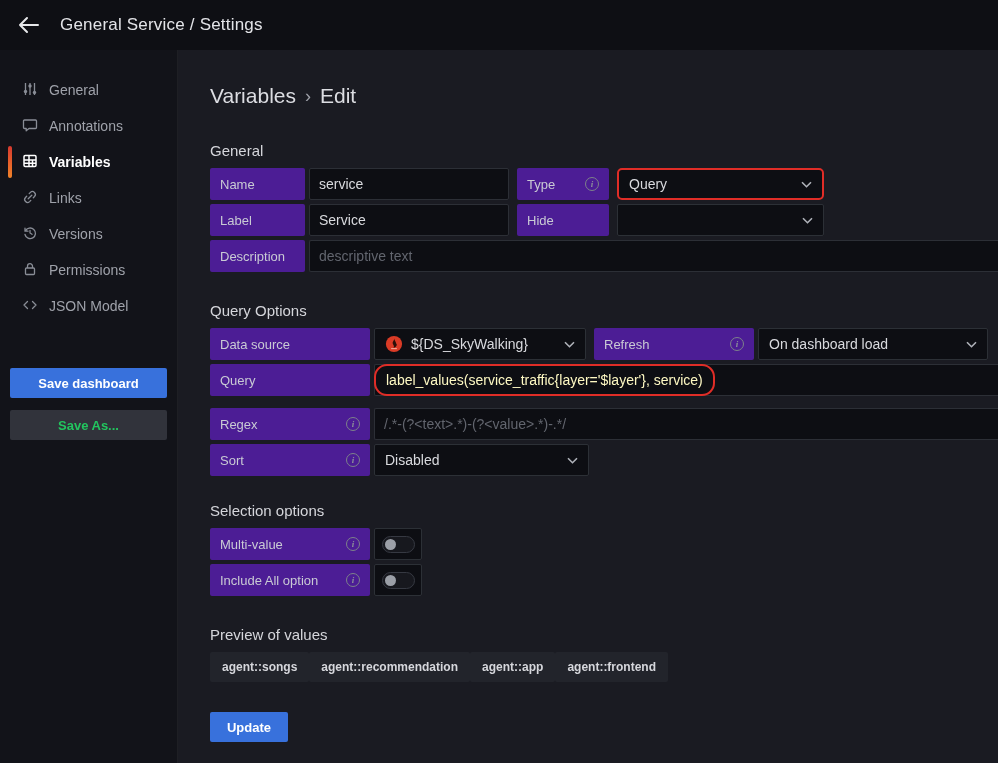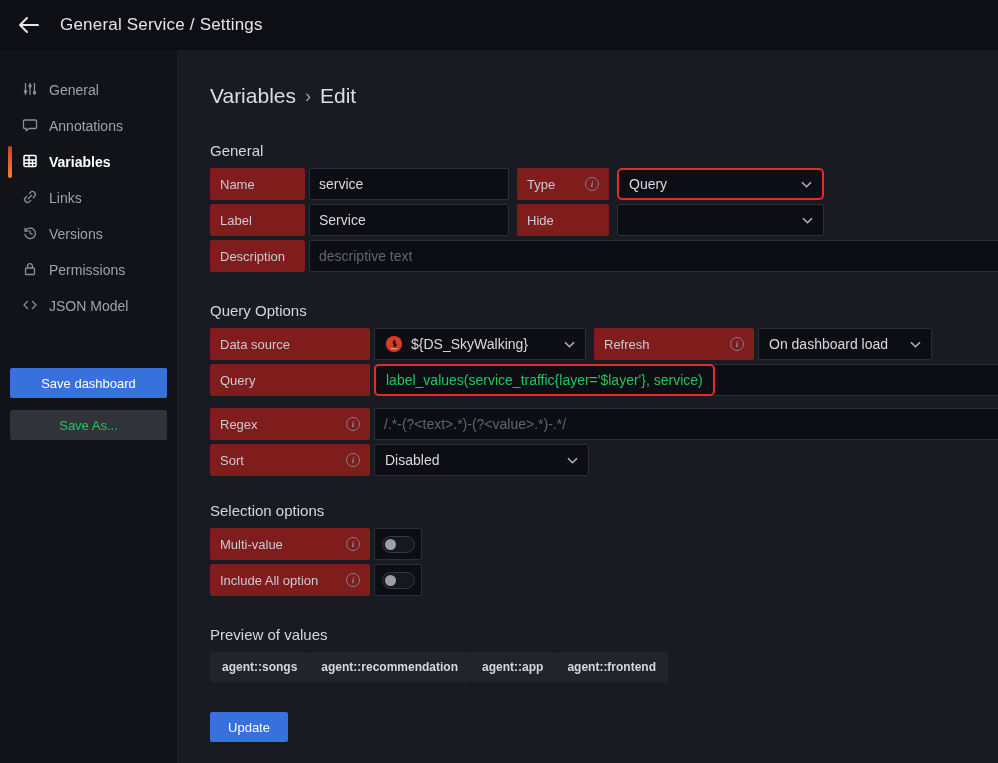--- a/index.html
+++ b/index.html
@@ -38,34 +38,34 @@
   .nav-item svg { stroke:#898d96; fill:none; stroke-width:1.3; flex-shrink:0; }
   .nav-item.active { color:#fff; font-weight:700; }
   .nav-item.active svg { stroke:#fff; stroke-width:1.5; }
   .nav-item.active::before {
     content:""; position:absolute; left:8px; top:2px; bottom:2px; width:4px; border-radius:2px;
     background:linear-gradient(180deg,#d5392f 0%,#e8622a 55%,#f0832a 100%);
   }
   .side-btns { padding:0 10px; margin-top:44px; display:flex; flex-direction:column; gap:12px; }
   .btn {
     height:30px; border:none; border-radius:2px; font-family:inherit;
-    font-size:13px; font-weight:400; cursor:pointer; display:flex;
+    font-size:13px; font-weight:700; cursor:pointer; display:flex;
     align-items:center; justify-content:center;
   }
   .btn-primary { background:#3871dc; color:#fff; }
   .btn-secondary { background:#31333b; color:#22c55e; }
 
   
   .crumb { font-size:21px; font-weight:500; color:#dcdde2; margin-bottom:34px; display:flex; align-items:center; gap:9px; }
   .crumb .sep { color:#9da0a8; font-size:18px; padding-top:1px; }
   .section-h { font-size:15px; font-weight:500; color:#d5d6db; margin-bottom:9px; }
 
   .form-row { display:flex; align-items:stretch; height:32px; margin-bottom:4px; }
   .f-label {
-    background:#7f1d1d; color:#c9cad4; font-size:13px; font-weight:500;
+    background:#4c1d95; color:#c9cad4; font-size:13px; font-weight:500;
     display:flex; align-items:center; padding:0 10px; border-radius:2px;
     margin-right:4px; flex-shrink:0; white-space:nowrap;text-align:center;
   }
   .f-label .spacer { flex:1; }
   .w95  { width:95px; }
   .w92  { width:92px; margin-left:8px; }
   .w160 { width:160px; }
   .f-input {
     background:#0d0e13; border:1px solid #2c2f36; border-radius:2px;
     color:#d9dade; font-size:14px; padding:0 9px; height:32px;
@@ -89,28 +89,28 @@
     font-family:"Liberation Serif", serif; font-style:italic;
   }
   .hl-red { border:2.5px solid #e02d27 !important; border-radius:5px; }
   .type-dd { width:207px; }
   .hide-dd { width:207px; margin-left:0; }
 
   
   .gap-section { margin-top:30px; }
   .ds-dd { width:212px; margin-right:4px; }
   .ds-icon { width:18px; height:18px; flex-shrink:0; }
-  .refresh-dd { width:174px; }
+  .refresh-dd { width:230px; }
   .query-field {
     flex:1; background:#0d0e13; border:1px solid #2c2f36; border-radius:2px 0 0 2px;
     border-right:none; display:flex; align-items:stretch;
   }
   .query-hl {
     display:flex; align-items:center; padding:0 10px; font-size:14px;
-    color:#22c55e; border:2.5px solid #e02d27; border-radius:5px;
+    color:#fef9c3; border:2.5px solid #e02d27; border-radius:13px;
     margin:-1px 0 -1px -1px; min-width:338px; white-space:nowrap;
   }
   .sort-dd { width:215px; }
   .row-gap { margin-top:12px; }
 
   
   .toggle-box {
     width:48px; height:32px; background:#0d0e13; border:1px solid #2c3036;
     border-radius:2px; display:flex; align-items:center; justify-content:center; cursor:pointer;
   }

